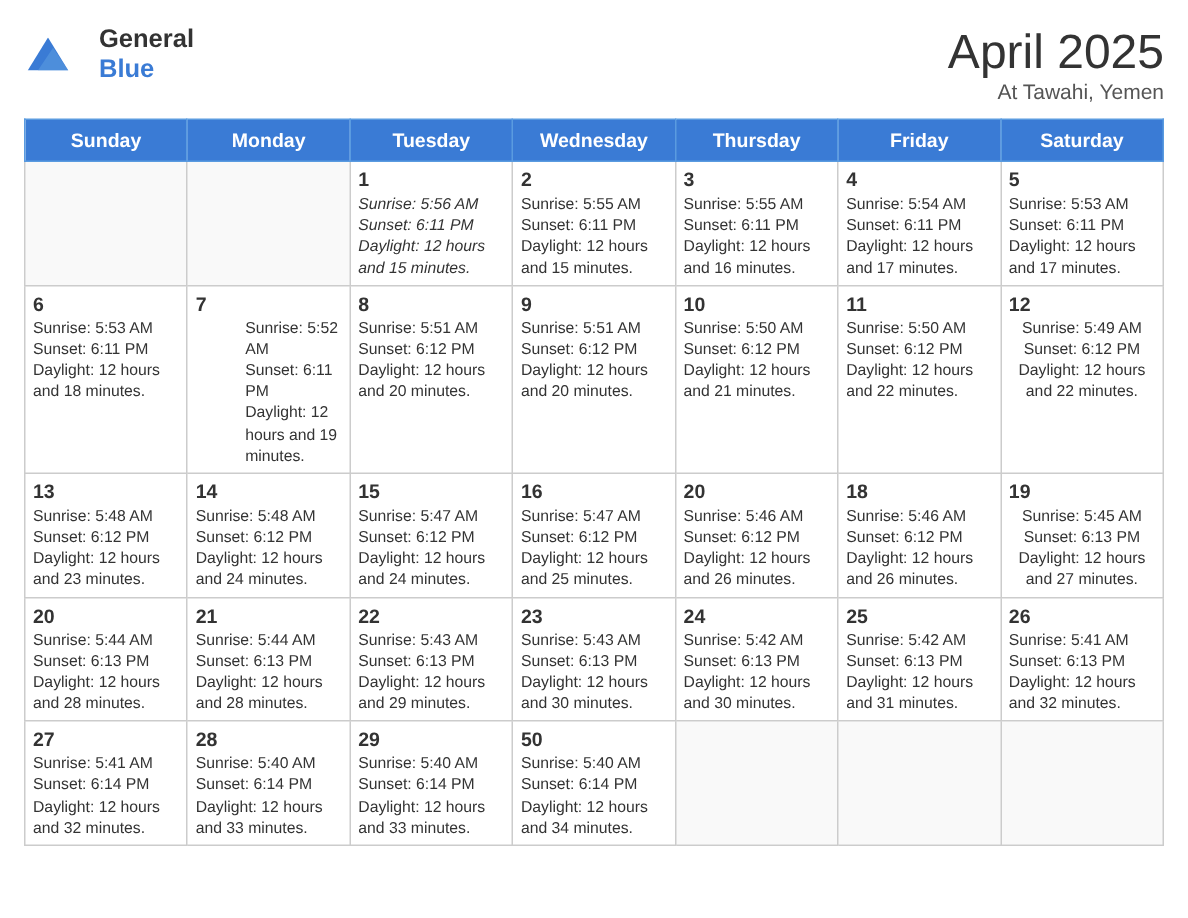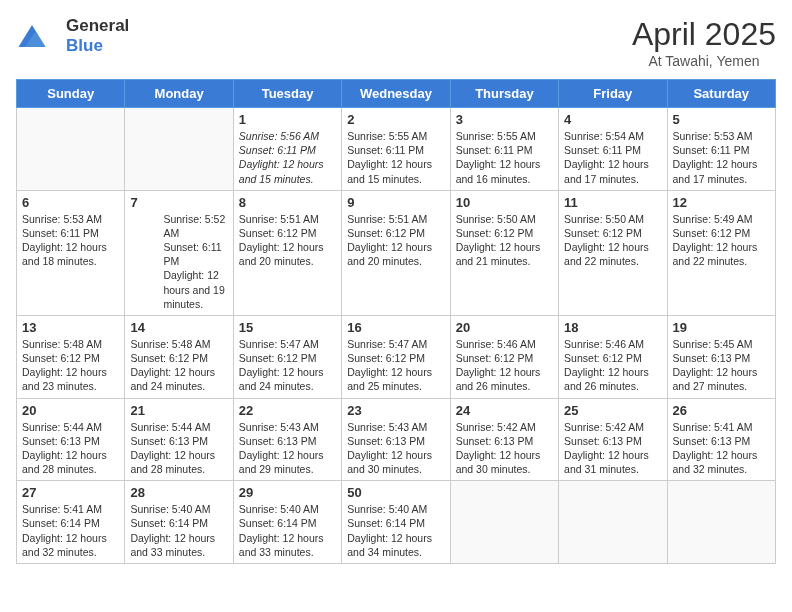--- a/index.html
+++ b/index.html
@@ -21,21 +21,21 @@
       align-items: center;
       gap: 20px;
     }
     .logo-icon {
       width: 28px;
       height: 22px;
       position: relative;
       margin-left: 2px;
     }
     .title-area {
-      text-align: center;
+      text-align: right;
       margin-left: 41px;
     }
     .month-year {
       font-size: 32px;
       color: #333;
       font-weight: normal;
     }
     .location {
       font-size: 14px;
       color: #555;
@@ -175,21 +175,21 @@
 Daylight: 12 hours and 21 minutes.</div>
         </td>
         <td>
           <span class="day-number">11</span>
           <div class="day-info" style="white-space: pre-line;">Sunrise: 5:50 AM
 Sunset: 6:12 PM
 Daylight: 12 hours and 22 minutes.</div>
         </td>
         <td>
           <span class="day-number">12</span>
-          <div class="day-info" style="white-space: pre-line;">Sunrise: 5:49 AM
+          <div class="day-info" style="white-space: pre-line; text-align: center;">Sunrise: 5:49 AM
 Sunset: 6:12 PM
 Daylight: 12 hours and 22 minutes.</div>
         </td>
       </tr>
       <tr>
         <td>
           <span class="day-number">13</span>
           <div class="day-info" style="white-space: pre-line;">Sunrise: 5:48 AM
 Sunset: 6:12 PM
 Daylight: 12 hours and 23 minutes.</div>
@@ -219,21 +219,21 @@
 Daylight: 12 hours and 26 minutes.</div>
         </td>
         <td>
           <span class="day-number">18</span>
           <div class="day-info" style="white-space: pre-line;">Sunrise: 5:46 AM
 Sunset: 6:12 PM
 Daylight: 12 hours and 26 minutes.</div>
         </td>
         <td>
           <span class="day-number">19</span>
-          <div class="day-info" style="white-space: pre-line;">Sunrise: 5:45 AM
+          <div class="day-info" style="white-space: pre-line; text-align: center;">Sunrise: 5:45 AM
 Sunset: 6:13 PM
 Daylight: 12 hours and 27 minutes.</div>
         </td>
       </tr>
       <tr>
         <td>
           <span class="day-number">20</span>
           <div class="day-info" style="white-space: pre-line;">Sunrise: 5:44 AM
 Sunset: 6:13 PM
 Daylight: 12 hours and 28 minutes.</div>

